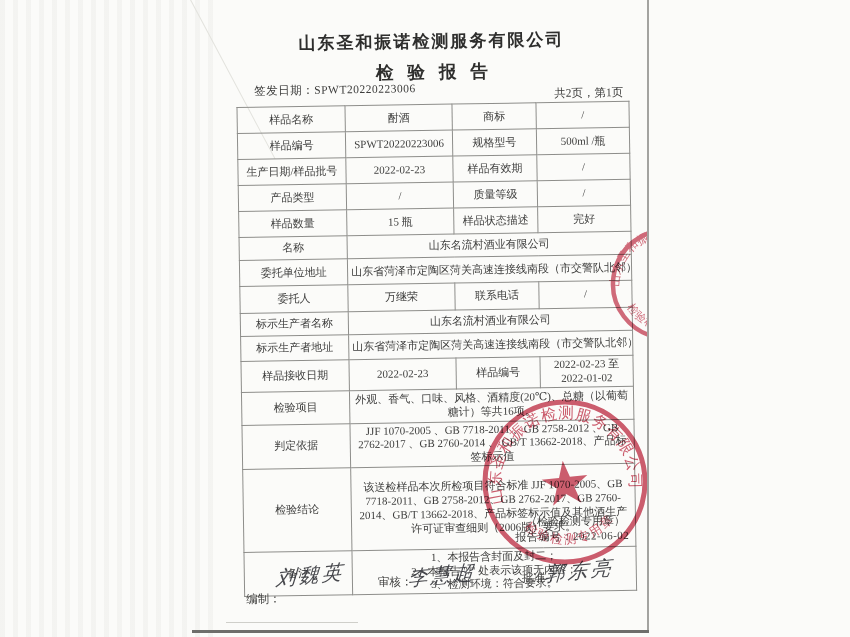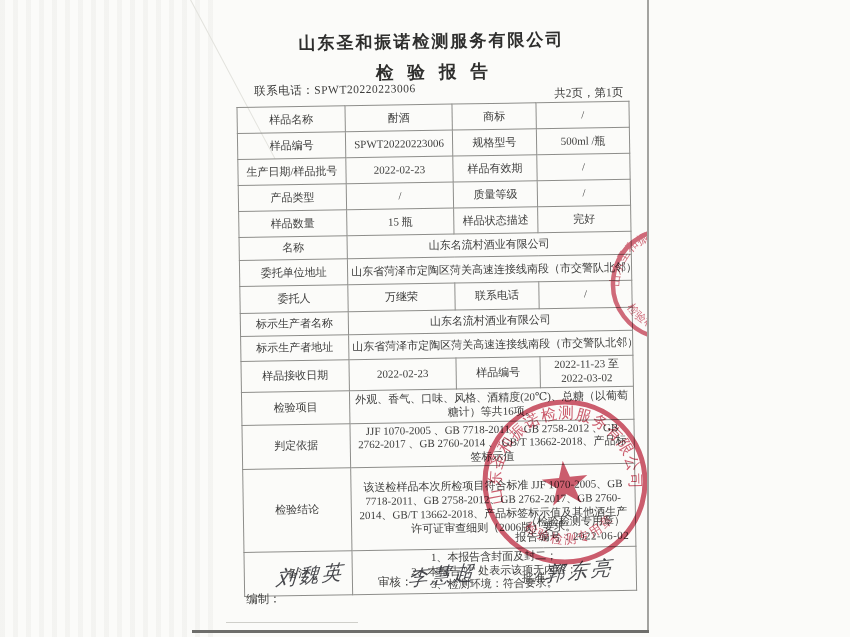--- a/index.html
+++ b/index.html
@@ -64,21 +64,21 @@
 </head>
 <body>
 
 <div class="streaks"></div>
 <div class="page-corner-line"></div>
 
 <div class="tilt">
 
   <div class="title1">山东圣和振诺检测服务有限公司</div>
   <div class="title2">检验报告</div>
-  <div class="report-no"><span>联系电话：</span><span>SPWT20220223006</span></div>
+  <div class="report-no"><span>签发日期：</span><span>SPWT20220223006</span></div>
   <div class="pagination">共2页，第1页</div>
 
   <table class="report">
     <colgroup>
         <col style="width:108px">
         <col style="width:107px">
         <col style="width:84px">
         <col style="width:93px">
       </colgroup>
     <tbody>
@@ -131,21 +131,21 @@
       <td colspan="3">山东名流村酒业有限公司</td>
     </tr>
     <tr class="h25">
       <td>标示生产者地址</td>
       <td colspan="3" class="nowrap">山东省菏泽市定陶区菏关高速连接线南段（市交警队北邻）</td>
     </tr>
     <tr class="h28">
       <td>样品接收日期</td>
       <td>2022-02-23</td>
       <td>样品编号</td>
-      <td>2022-11-23 至 2022-03-02</td>
+      <td>2022-02-23 至 2022-01-02</td>
     </tr>
     <tr class="h33">
       <td>检验项目</td>
       <td colspan="3" class="left">外观、香气、口味、风格、酒精度(20℃)、总糖（以葡萄糖计）等共16项。</td>
     </tr>
     <tr class="h33">
       <td>判定依据</td>
       <td colspan="3" class="left">JJF 1070-2005 、GB 7718-2011 、GB 2758-2012 、GB 2762-2017 、GB 2760-2014 、 GB/T 13662-2018、产品标签标示值</td>
     </tr>
     <tr class="h83">

